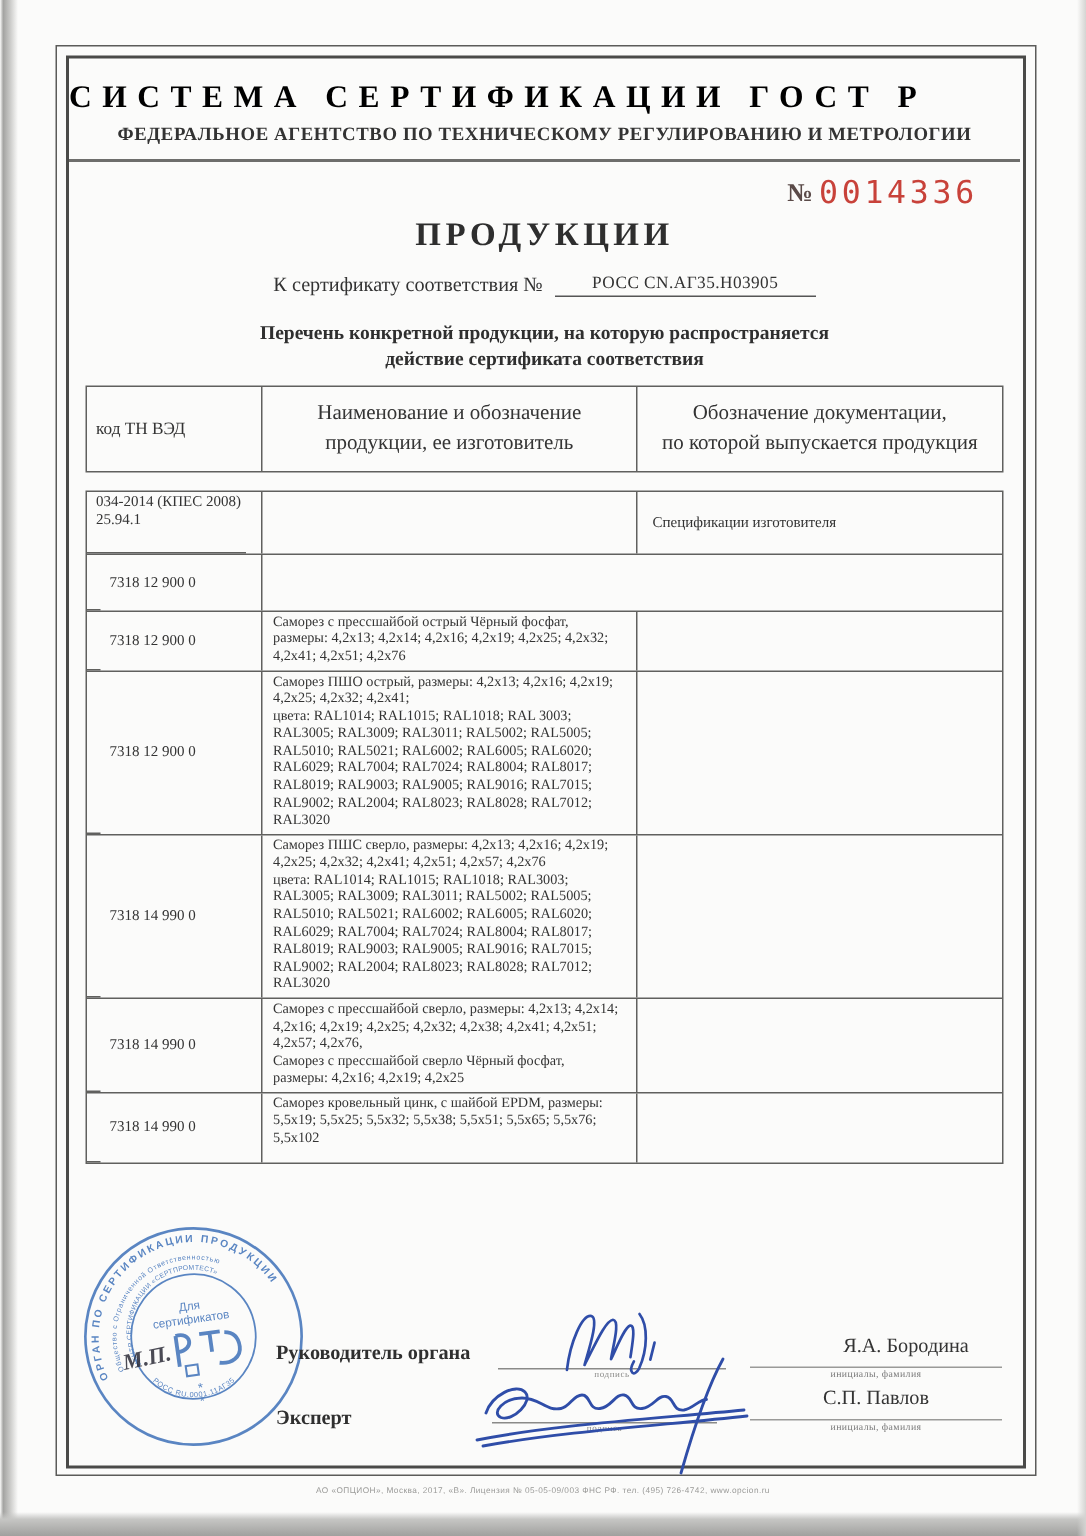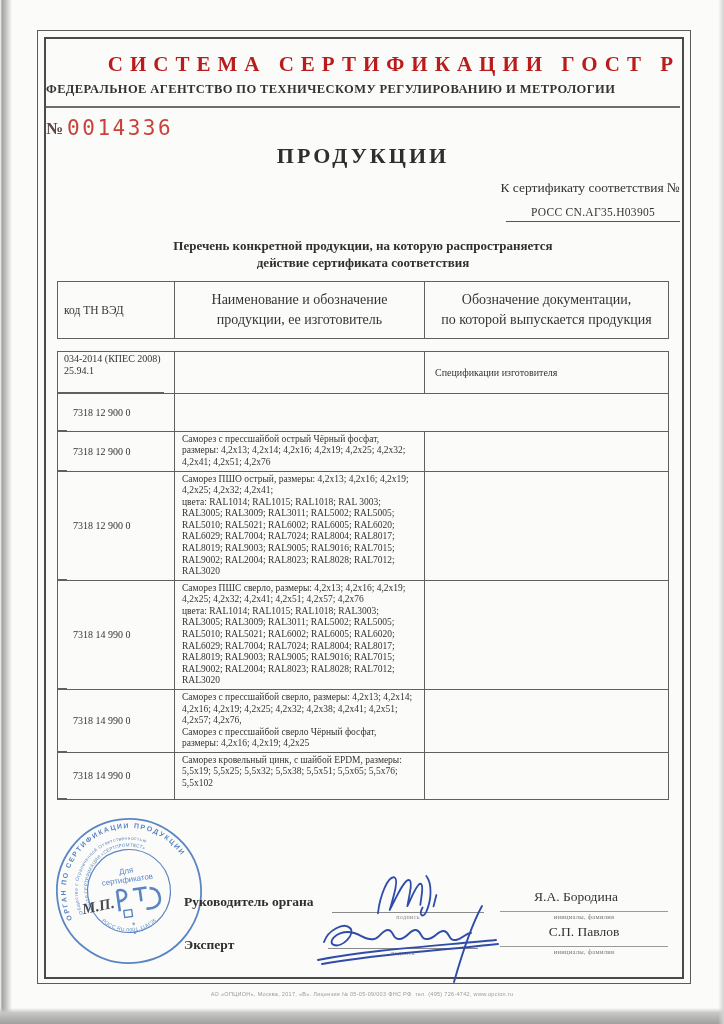--- a/index.html
+++ b/index.html
@@ -18,36 +18,36 @@
     background:linear-gradient(270deg,#d4d4d2,rgba(255,255,255,0));z-index:0;}
 
   
   .frame-outer{position:absolute;left:37px;top:30px;width:652px;height:952px;
     border:1.5px solid #5b5b59;}
   .frame-inner{position:absolute;left:44px;top:37px;width:636px;height:938px;
     border:2.5px solid #4a4a48;}
 
   .content{position:absolute;left:46px;top:38px;width:634px;}
 
-  .sys-title{margin-top:14px;text-align:right;font-weight:bold;font-size:21px;
-    letter-spacing:7px;color:#b91c1c;padding-left:37px;}
-  .agency{margin-top:5px;text-align:left;font-weight:bold;font-size:12.5px;
+  .sys-title{margin-top:14px;text-align:left;font-weight:bold;font-size:21px;
+    letter-spacing:7px;color:#000000;}
+  .agency{margin-top:5px;text-align:center;font-weight:bold;font-size:12.5px;
     letter-spacing:0.4px;color:#333;}
   .head-rule{margin-top:9px;border:0;border-top:2.5px solid #6e6e6c;width:100%;}
 
-  .form-number{margin-top:7px;padding-right:28px;white-space:nowrap;}
+  .form-number{margin-top:7px;text-align:right;padding-right:28px;white-space:nowrap;}
   .form-number .no-sign{font-size:17px;color:#5a4a48;font-weight:bold;}
   .form-number .digits{font-family:"DejaVu Sans Mono", monospace;font-size:21px;
     letter-spacing:2.5px;color:#c8423a;vertical-align:-1px;}
 
   .apx-title{margin-top:3px;text-align:center;font-weight:bold;font-size:22px;
     letter-spacing:3px;color:#2e2e2e;}
 
   .cert-line{margin-top:11px;display:flex;justify-content:center;align-items:flex-end;
-    gap:8px;font-size:13.5px;color:#333;flex-direction:column;}
+    gap:8px;font-size:13.5px;color:#333;}
   .cert-num-wrap{border-bottom:1.2px solid #555;min-width:158px;text-align:center;
     padding:0 8px 1px;}
   .cert-num{font-size:11.5px;letter-spacing:0.3px;}
 
   .subtitle{margin-top:16px;text-align:center;font-weight:bold;font-size:13px;
     line-height:1.3;white-space:pre-line;color:#2f2f2f;}
 
   
   .thead{margin:9px 0 0 11px;width:612px;height:58px;border:1.2px solid #60605e;
     display:grid;grid-template-columns:117px 1fr 243px;box-sizing:border-box;}
@@ -237,21 +237,21 @@
 <div class="abs mp-note" style="left:82px;top:898px;">М.П.</div>
 
 <div class="abs role-label" style="left:184px;top:894px;">Руководитель органа</div>
 <div class="abs role-label" style="left:184px;top:937px;">Эксперт</div>
 
 <div class="abs sig-line" style="left:332px;top:912px;width:152px;"></div>
 <div class="abs line-caption" style="left:332px;top:914px;width:152px;">подпись</div>
 <div class="abs sig-line" style="left:328px;top:948px;width:150px;"></div>
 <div class="abs line-caption" style="left:328px;top:950px;width:150px;">подпись</div>
 
-<div class="abs name" style="left:492px;top:889px;width:168px;">Я.А. Бородина</div>
+<div class="abs name" style="left:520px;top:889px;width:168px;">Я.А. Бородина</div>
 <div class="abs name-line" style="left:500px;top:911px;width:168px;"></div>
 <div class="abs name-caption" style="left:500px;top:913px;width:168px;">инициалы, фамилия</div>
 <div class="abs name" style="left:500px;top:924px;width:168px;">С.П. Павлов</div>
 <div class="abs name-line" style="left:500px;top:946px;width:168px;"></div>
 <div class="abs name-caption" style="left:500px;top:948px;width:168px;">инициалы, фамилия</div>
 
 <svg class="abs" style="left:368px;top:864px;" width="118" height="56" viewBox="0 0 118 56">
   <g class="ink" stroke-width="1.8" transform="rotate(-6 59 28)">
     <path d="M8,44 C12,26 22,8 28,10 C33,12 24,32 20,42 C28,30 37,14 42,14 C47,15 40,32 38,40 C43,32 49,20 53,19 C57,19 53,32 51,40"></path>
     <path d="M60,12 C65,20 63,36 56,48 C52,54 48,50 53,43"></path>

